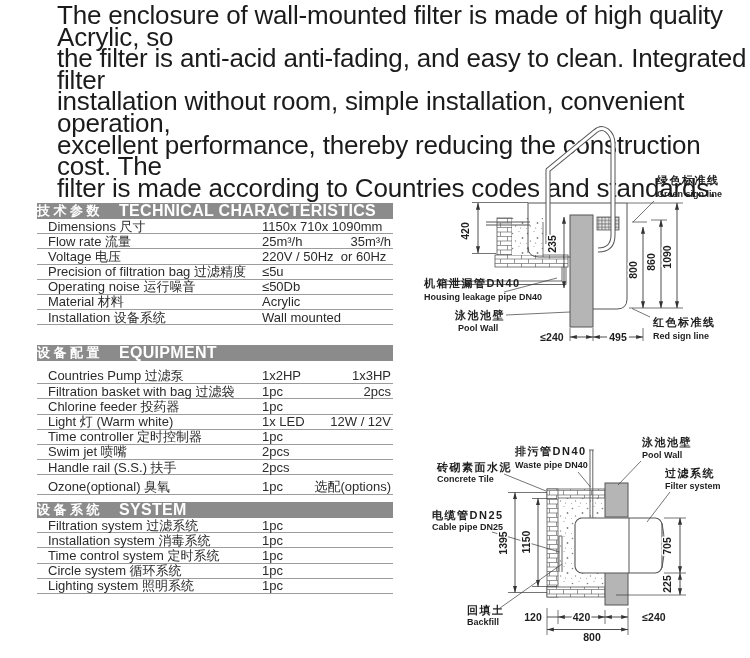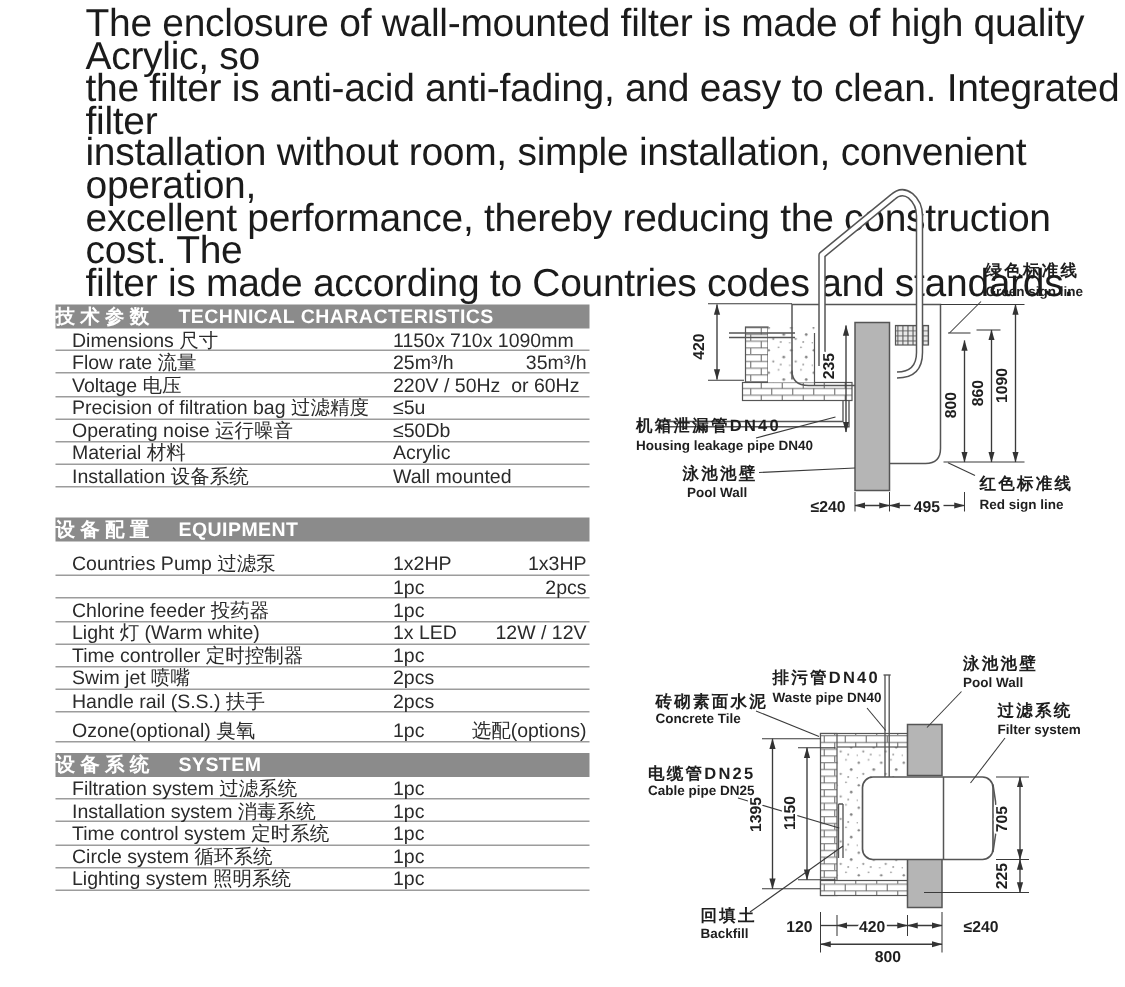--- a/index.html
+++ b/index.html
@@ -4,21 +4,21 @@
 <style>
   html,body{margin:0;padding:0;background:#fff;}
   .page{position:relative;width:750px;height:658px;background:#fff;overflow:hidden;
         font-family:"Liberation Sans",sans-serif;}
   .intro{position:absolute;left:57px;top:5px;width:692px;font-size:26px;line-height:21.6px;
          color:#1b1b1b;white-space:pre-line;letter-spacing:-0.2px;}
   .tbl{position:absolute;left:37px;width:356px;color:#2b2b2b;font-size:13px;}
   .thead{height:16px;background:#8b8b8b;display:flex;align-items:center;
          color:#fff;font-weight:bold;line-height:16px;}
   .thead .zh{font-size:13px;letter-spacing:3.5px;margin-right:16px;white-space:pre;}
-  .thead .en{font-size:13px;letter-spacing:0.3px;white-space:pre;text-align:right;}
+  .thead .en{font-size:16px;letter-spacing:0.3px;white-space:pre;text-align:right;}
   .trow{position:relative;height:14.2px;border-bottom:1px solid #9c9c9c;}
   .trow>span{position:absolute;top:0.5px;white-space:pre;line-height:14.5px;}
   .trow.pad{height:22.2px}
   .trow.pad>span{top:8px}
   .trow.gap{height:18.2px}
   .trow.gap>span{top:4.5px}
   .tl{left:11px}
   .tv1{left:225px}
   .tv2{right:2px;text-align:right}
   .diag{position:absolute;}
@@ -85,20 +85,21 @@
     <div class="thead">
       <span class="zh">设备配置</span>
       <span class="en">EQUIPMENT</span>
     </div>
     <div class="trow pad">
         <span class="tl">Countries Pump 过滤泵</span>
         <span class="tv1">1x2HP</span>
         <span class="tv2">1x3HP</span>
       </div>
     <div class="trow">
+        <span class="tl">Filtration basket with bag 过滤袋</span>
         <span class="tv1">1pc</span>
         <span class="tv2">2pcs</span>
       </div>
     <div class="trow">
         <span class="tl">Chlorine feeder 投药器</span>
         <span class="tv1">1pc</span>
         <span class="tv2"></span>
       </div>
     <div class="trow">
         <span class="tl">Light 灯 (Warm white)</span>

